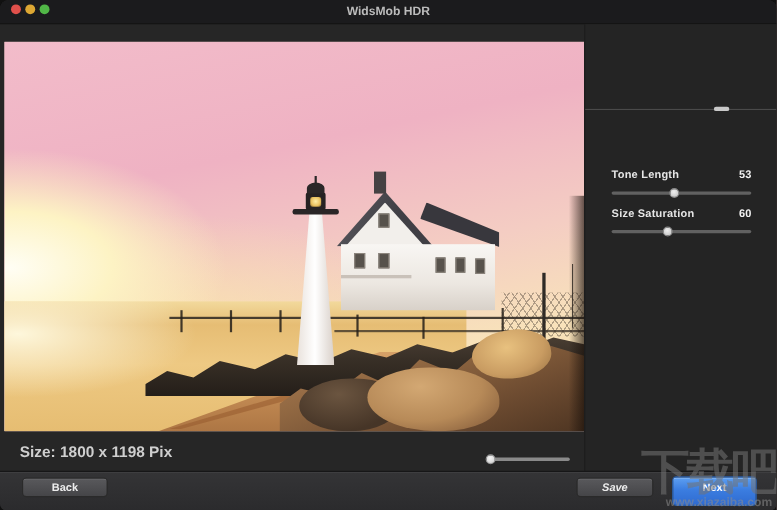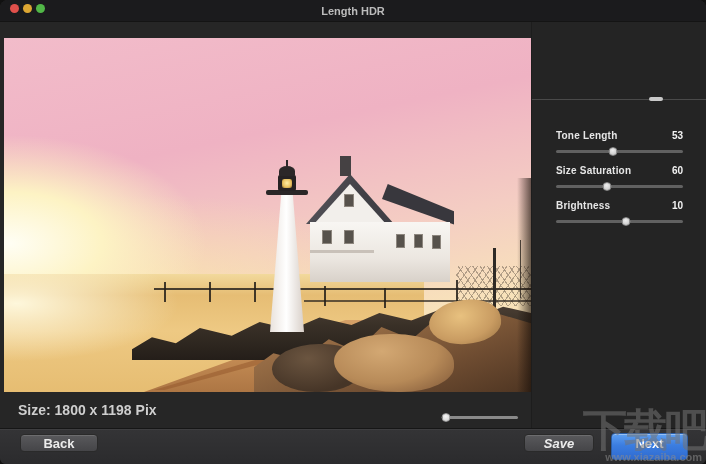--- a/index.html
+++ b/index.html
@@ -87,21 +87,21 @@
   .pole{left:489px;top:210px;width:3px;height:72px;background:#2e2a26;}
   .antenna{left:516px;top:202px;width:1px;height:58px;background:rgba(40,35,30,.8);}
   .mesh{left:452px;top:228px;width:75px;height:40px;opacity:.45;
     background:repeating-linear-gradient(55deg,rgba(55,46,38,.8) 0 1px,transparent 1px 6px),
                repeating-linear-gradient(-55deg,rgba(55,46,38,.8) 0 1px,transparent 1px 6px);}
   
   .panel{position:absolute;left:531px;top:22px;width:175px;height:406px;background:#242424;border-left:1px solid #1d1d1d;}
   .panel-divider{position:absolute;left:0;top:77px;width:100%;height:1px;background:#4a4a4a;}
   .divider-thumb{position:absolute;top:75px;width:14px;height:4px;border-radius:2px;background:#c9c9c9;transform:translateX(-50%);}
   .slider-group{position:absolute;left:24px;width:127px;}
-  .slider-head{display:flex;justify-content:space-between;align-items:center;height:13px;}
+  .slider-head{display:flex;justify-content:space-between;align-items:center;height:13px;margin-top:24px;}
   .slider-label{font-size:10px;font-weight:bold;color:#e6e6e6;letter-spacing:.2px;}
   .slider-value{font-size:10px;font-weight:bold;color:#f2f2f2;}
   .slider-track{position:relative;margin-top:8px;height:3px;border-radius:2px;background:#616161;}
   .slider-thumb{position:absolute;top:-3px;width:9px;height:9px;border-radius:50%;
     background:radial-gradient(circle at 45% 35%,#eeeeee,#bfbfbf);border:1px solid #8a8a8a;transform:translateX(-50%);}
   .highlight-box{position:absolute;left:8px;top:213px;width:162px;height:34px;
     border:2px solid #b23b3e;border-radius:6px;background:rgba(178,59,62,.08);}
   .highlight-box .slider-head{margin:4px 10px 0 12px;}
   .tick-track{position:relative;margin:8px 12px 0 12px;height:2px;background:#616161;border-radius:1px;}
   .tick{position:absolute;top:-2px;width:1px;height:6px;background:#8a8a8a;transform:translateX(-50%);}
@@ -109,21 +109,21 @@
     clip-path:polygon(50% 0,100% 38%,84% 100%,16% 100%,0 38%);
     background:linear-gradient(180deg,#f2f2f2,#c6c6c6);}
   
   .size-label{position:absolute;left:18px;top:402px;font-size:14px;font-weight:bold;color:#cfcfcf;}
   .zoom-track{position:absolute;left:443px;top:416px;width:75px;height:3px;border-radius:2px;background:#8a8a8a;}
   .zoom-thumb{position:absolute;top:-3px;width:9px;height:9px;border-radius:50%;
     background:radial-gradient(circle at 45% 35%,#f5f5f5,#cccccc);border:1px solid #999;transform:translateX(-50%);}
   
   .footer{position:absolute;left:0;top:428px;width:100%;height:36px;
     background:linear-gradient(180deg,#343436 0%,#2b2b2d 100%);border-top:1px solid #161616;box-shadow:inset 0 1px 0 #3e3e40;}
-  .btn{position:absolute;border-radius:4px;font-size:13px;font-weight:bold;color:#ececec;
+  .btn{position:absolute;border-radius:4px;font-size:10px;font-weight:bold;color:#ececec;
     text-align:center;border:1px solid #2a2a2a;
     background:linear-gradient(180deg,#59595c 0%,#454548 100%);box-shadow:inset 0 1px 0 rgba(255,255,255,.12);}
   .btn-back{left:20px;top:434px;width:78px;height:18px;line-height:17px;}
   .btn-save{left:524px;top:434px;width:70px;height:18px;line-height:17px;font-style:italic;}
   .btn-next{left:611px;top:433px;width:77px;height:27px;line-height:19px;color:#fff;border:1px solid #2a5ea8;
     background:linear-gradient(180deg,#5ea0f2 0%,#3b7de0 45%,#2f6bd0 100%);box-shadow:inset 0 1px 0 rgba(255,255,255,.35);}
   
   .watermark{position:absolute;right:0;bottom:0;width:150px;height:76px;pointer-events:none;z-index:40;}
   .wm-big{position:absolute;right:0;bottom:12px;font-size:44px;font-weight:bold;letter-spacing:-3px;
     color:rgba(115,115,115,.55);line-height:1;white-space:nowrap;}
@@ -131,21 +131,21 @@
 </style>
 </head>
 <body>
 
 <div class="window">
 
   <div class="titlebar">
     <span class="tl close" style="background: rgb(224, 80, 75);"></span>
     <span class="tl min" style="background: rgb(221, 167, 51);"></span>
     <span class="tl max" style="background: rgb(81, 183, 71);"></span>
-    <div class="title">Length HDR</div>
+    <div class="title">WidsMob HDR</div>
   </div>
 
   <div class="photo">
     <div class="sky"></div>
     <div class="sea"></div>
     <div class="sand"></div>
     <div class="wetline"></div>
     <div class="jetty"></div>
     <div class="rail1"></div>
     <div class="rail2"></div>
@@ -200,29 +200,20 @@
     <div class="slider-group" style="top:142px">
       <div class="slider-head">
         <span class="slider-label">Size Saturation</span>
         <span class="slider-value">60</span>
       </div>
       <div class="slider-track">
         <div class="slider-thumb" style="left: 40%;"></div>
       </div>
     </div>
 
-    <div class="slider-group" style="top:177px">
-      <div class="slider-head">
-        <span class="slider-label">Brightness</span>
-        <span class="slider-value">10</span>
-      </div>
-      <div class="slider-track">
-        <div class="slider-thumb" style="left: 55%;"></div>
-      </div>
-    </div>
 
   </div>
 
   <div class="size-label">Size: 1800 x 1198 Pix</div>
   <div class="zoom-track">
     <div class="zoom-thumb" style="left: 4%;"></div>
   </div>
 
   <div class="footer"></div>
   <div class="btn btn-back">Back</div>

